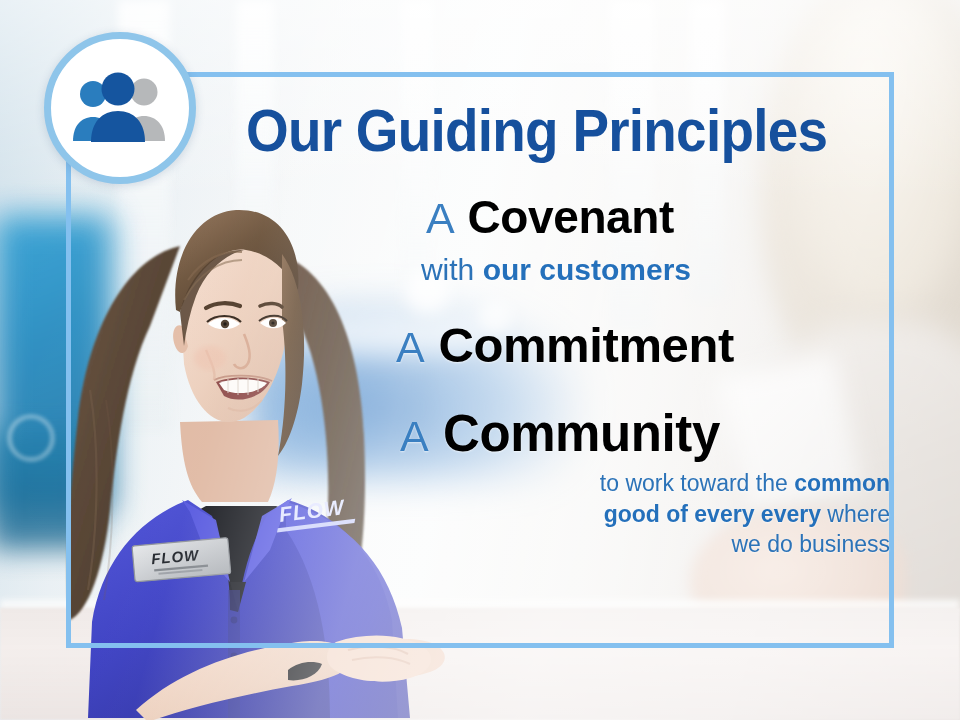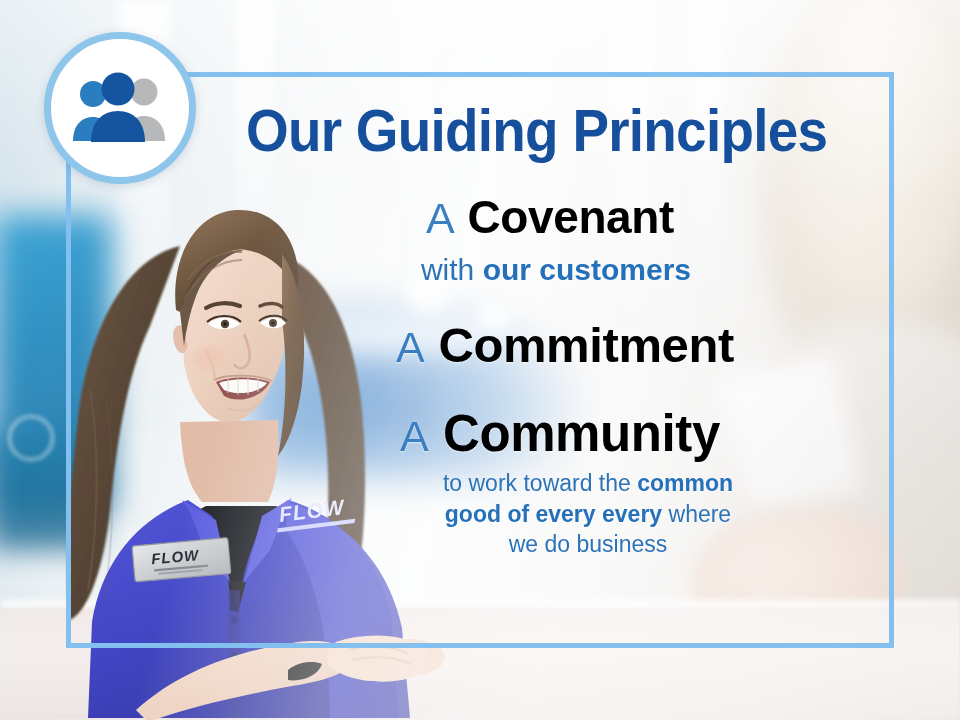--- a/index.html
+++ b/index.html
@@ -331,21 +331,21 @@
   .sub b { font-weight: bold; color: #2470bb; }
 
   .p1 .headline { font-size: 46px; }
   .p1 .sub { font-size: 30px; }
 
   .p2 .headline { font-size: 49px; }
   .p2 .sub { font-size: 23px; }
   .p2 .sub-inner { padding-left: 44px; }
 
   .p3 .headline { font-size: 51px; padding-left: 30px; }
-  .p3 .sub { font-size: 23px; padding-left: 86px; }
+  .p3 .sub { font-size: 23px; padding-left: 86px; text-align: right; }
 
   .p1 .headline { padding-left: 10px; }
   .p2 .headline { padding-left: 40px; }
 
   .p1 .sub-inner { padding-left: 22px; }
 
   
   .flow-mark {
     font-family: "Liberation Sans", sans-serif;
     font-weight: bold;

